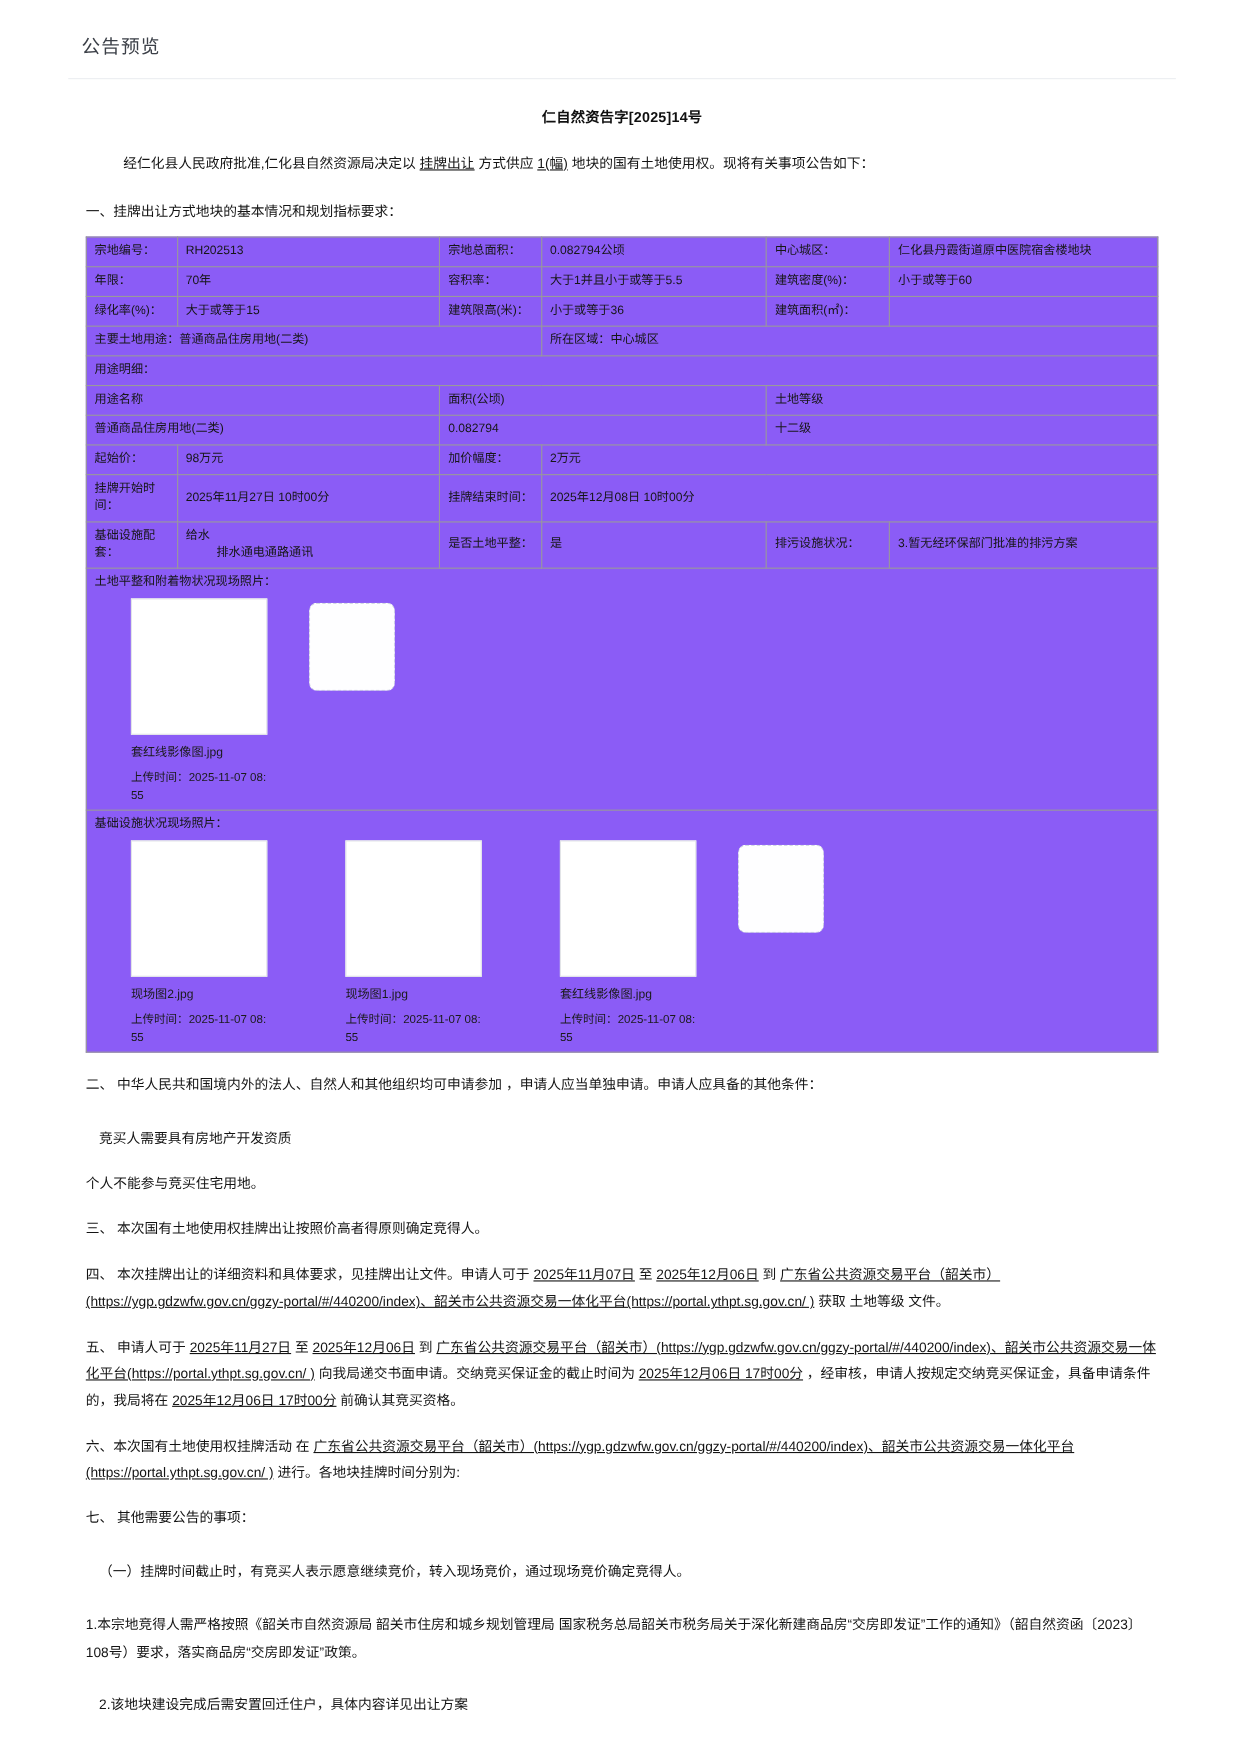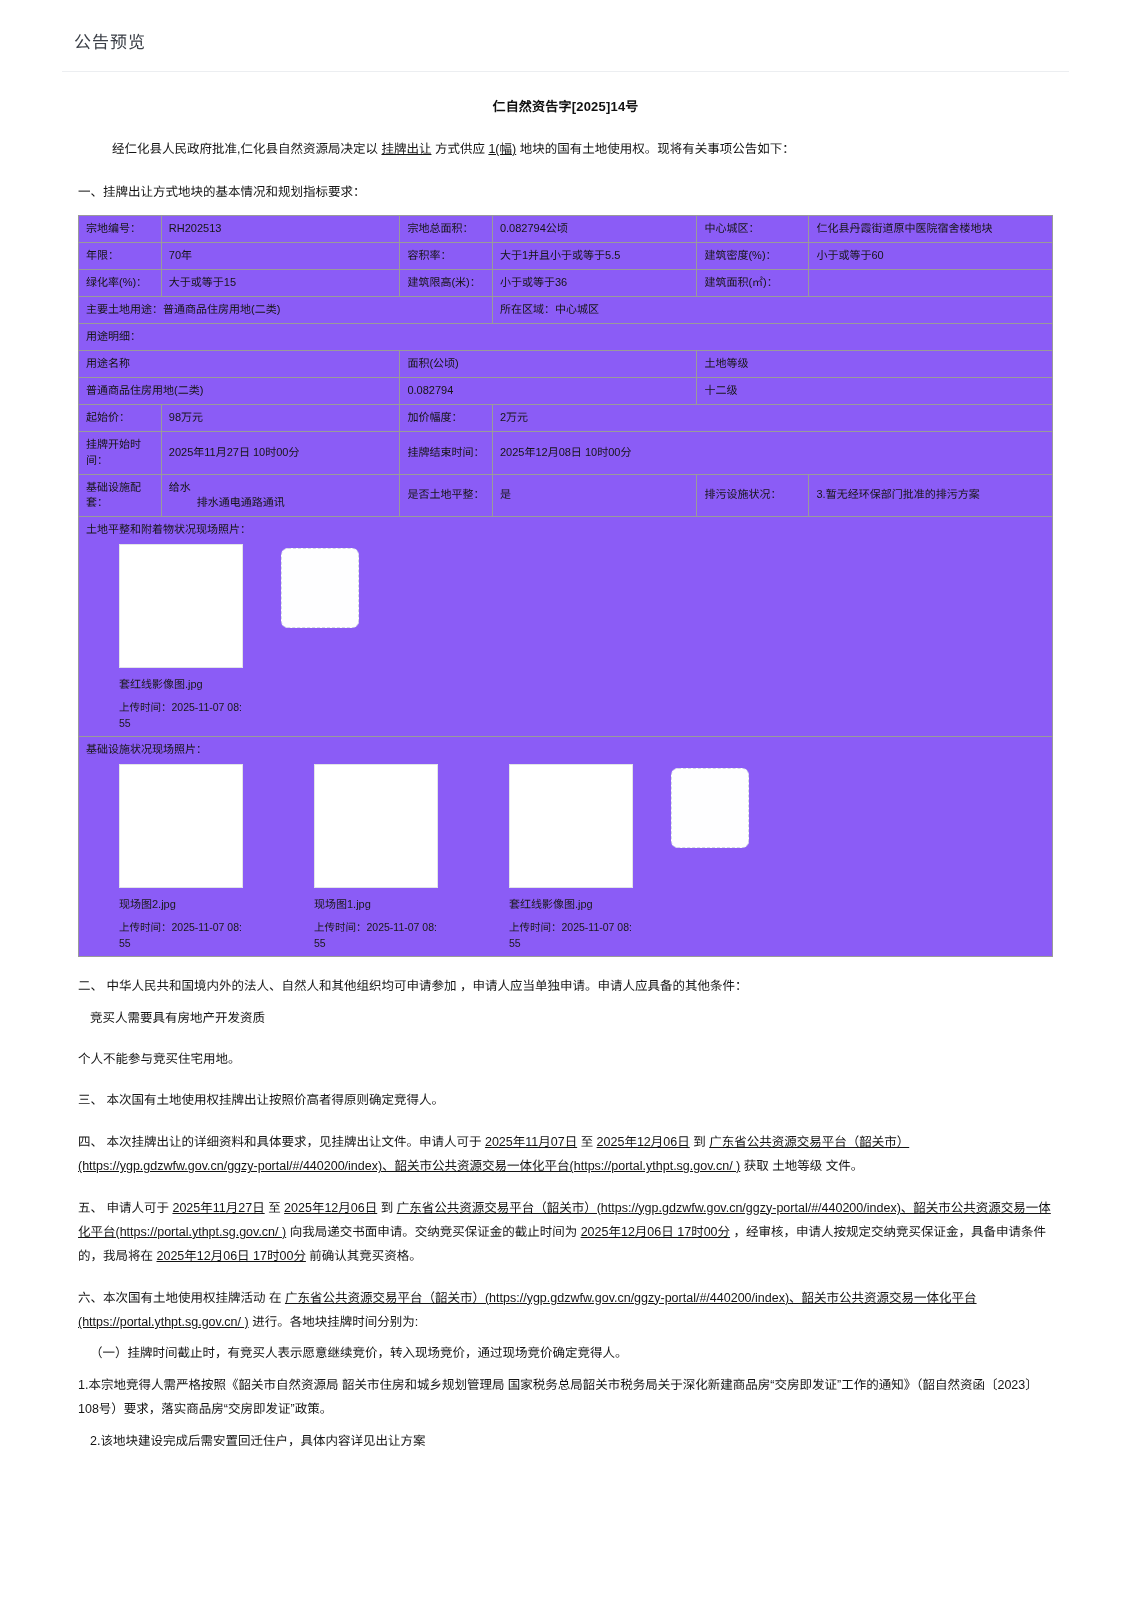--- a/index.html
+++ b/index.html
@@ -58,21 +58,21 @@
     line-height: 1.9;
     margin: 20px 0 10px 0;
     color: #141414;
   }
   .para {
     font-size: 12.5px;
     line-height: 1.95;
     margin: 17px 0 0 0;
     color: #141414;
   }
-  .para.tight { margin-top: 7px; }
+  .para.tight { margin-top: 24px; }
   .para.indent1 { padding-left: 12px; }
   .para.indent2 { padding-left: 46px; }
   .para a.lnk { color: #141414; text-decoration: underline; }
 
   
   table.info {
     width: 100%;
     border-collapse: collapse;
     table-layout: fixed;
     margin-top: 4px;
@@ -278,18 +278,19 @@
     <p class="para">个人不能参与竞买住宅用地。</p>
 
     <p class="para">三、 本次国有土地使用权挂牌出让按照价高者得原则确定竞得人。</p>
 
     <p class="para"><span>四、 本次挂牌出让的详细资料和具体要求，见挂牌出让文件。申请人可于 </span><span class="u">2025年11月07日</span><span> 至 </span><span class="u">2025年12月06日</span><span> 到 </span><a class="lnk" href="#">广东省公共资源交易平台（韶关市）(https://ygp.gdzwfw.gov.cn/ggzy-portal/#/440200/index)、韶关市公共资源交易一体化平台(https://portal.ythpt.sg.gov.cn/ )</a><span> 获取 土地等级 文件。</span></p>
 
     <p class="para"><span>五、 申请人可于 </span><span class="u">2025年11月27日</span><span> 至 </span><span class="u">2025年12月06日</span><span> 到 </span><a class="lnk" href="#">广东省公共资源交易平台（韶关市）(https://ygp.gdzwfw.gov.cn/ggzy-portal/#/440200/index)、韶关市公共资源交易一体化平台(https://portal.ythpt.sg.gov.cn/ )</a><span> 向我局递交书面申请。交纳竞买保证金的截止时间为 </span><span class="u">2025年12月06日 17时00分</span><span> ，经审核，申请人按规定交纳竞买保证金，具备申请条件的，我局将在 </span><span class="u">2025年12月06日 17时00分</span><span> 前确认其竞买资格。</span></p>
 
     <p class="para"><span>六、本次国有土地使用权挂牌活动 在 </span><a class="lnk" href="#">广东省公共资源交易平台（韶关市）(https://ygp.gdzwfw.gov.cn/ggzy-portal/#/440200/index)、韶关市公共资源交易一体化平台(https://portal.ythpt.sg.gov.cn/ )</a><span> 进行。各地块挂牌时间分别为:</span></p>
 
+    <p class="para">七、 其他需要公告的事项：</p>
     <p class="para tight indent1">（一）挂牌时间截止时，有竞买人表示愿意继续竞价，转入现场竞价，通过现场竞价确定竞得人。</p>
     <p class="para tight">1.本宗地竞得人需严格按照《韶关市自然资源局 韶关市住房和城乡规划管理局 国家税务总局韶关市税务局关于深化新建商品房“交房即发证”工作的通知》（韶自然资函〔2023〕108号）要求，落实商品房“交房即发证”政策。</p>
     <p class="para tight indent1">2.该地块建设完成后需安置回迁住户，具体内容详见出让方案</p>
 
   </div>
 </div>
 
 </body></html>

